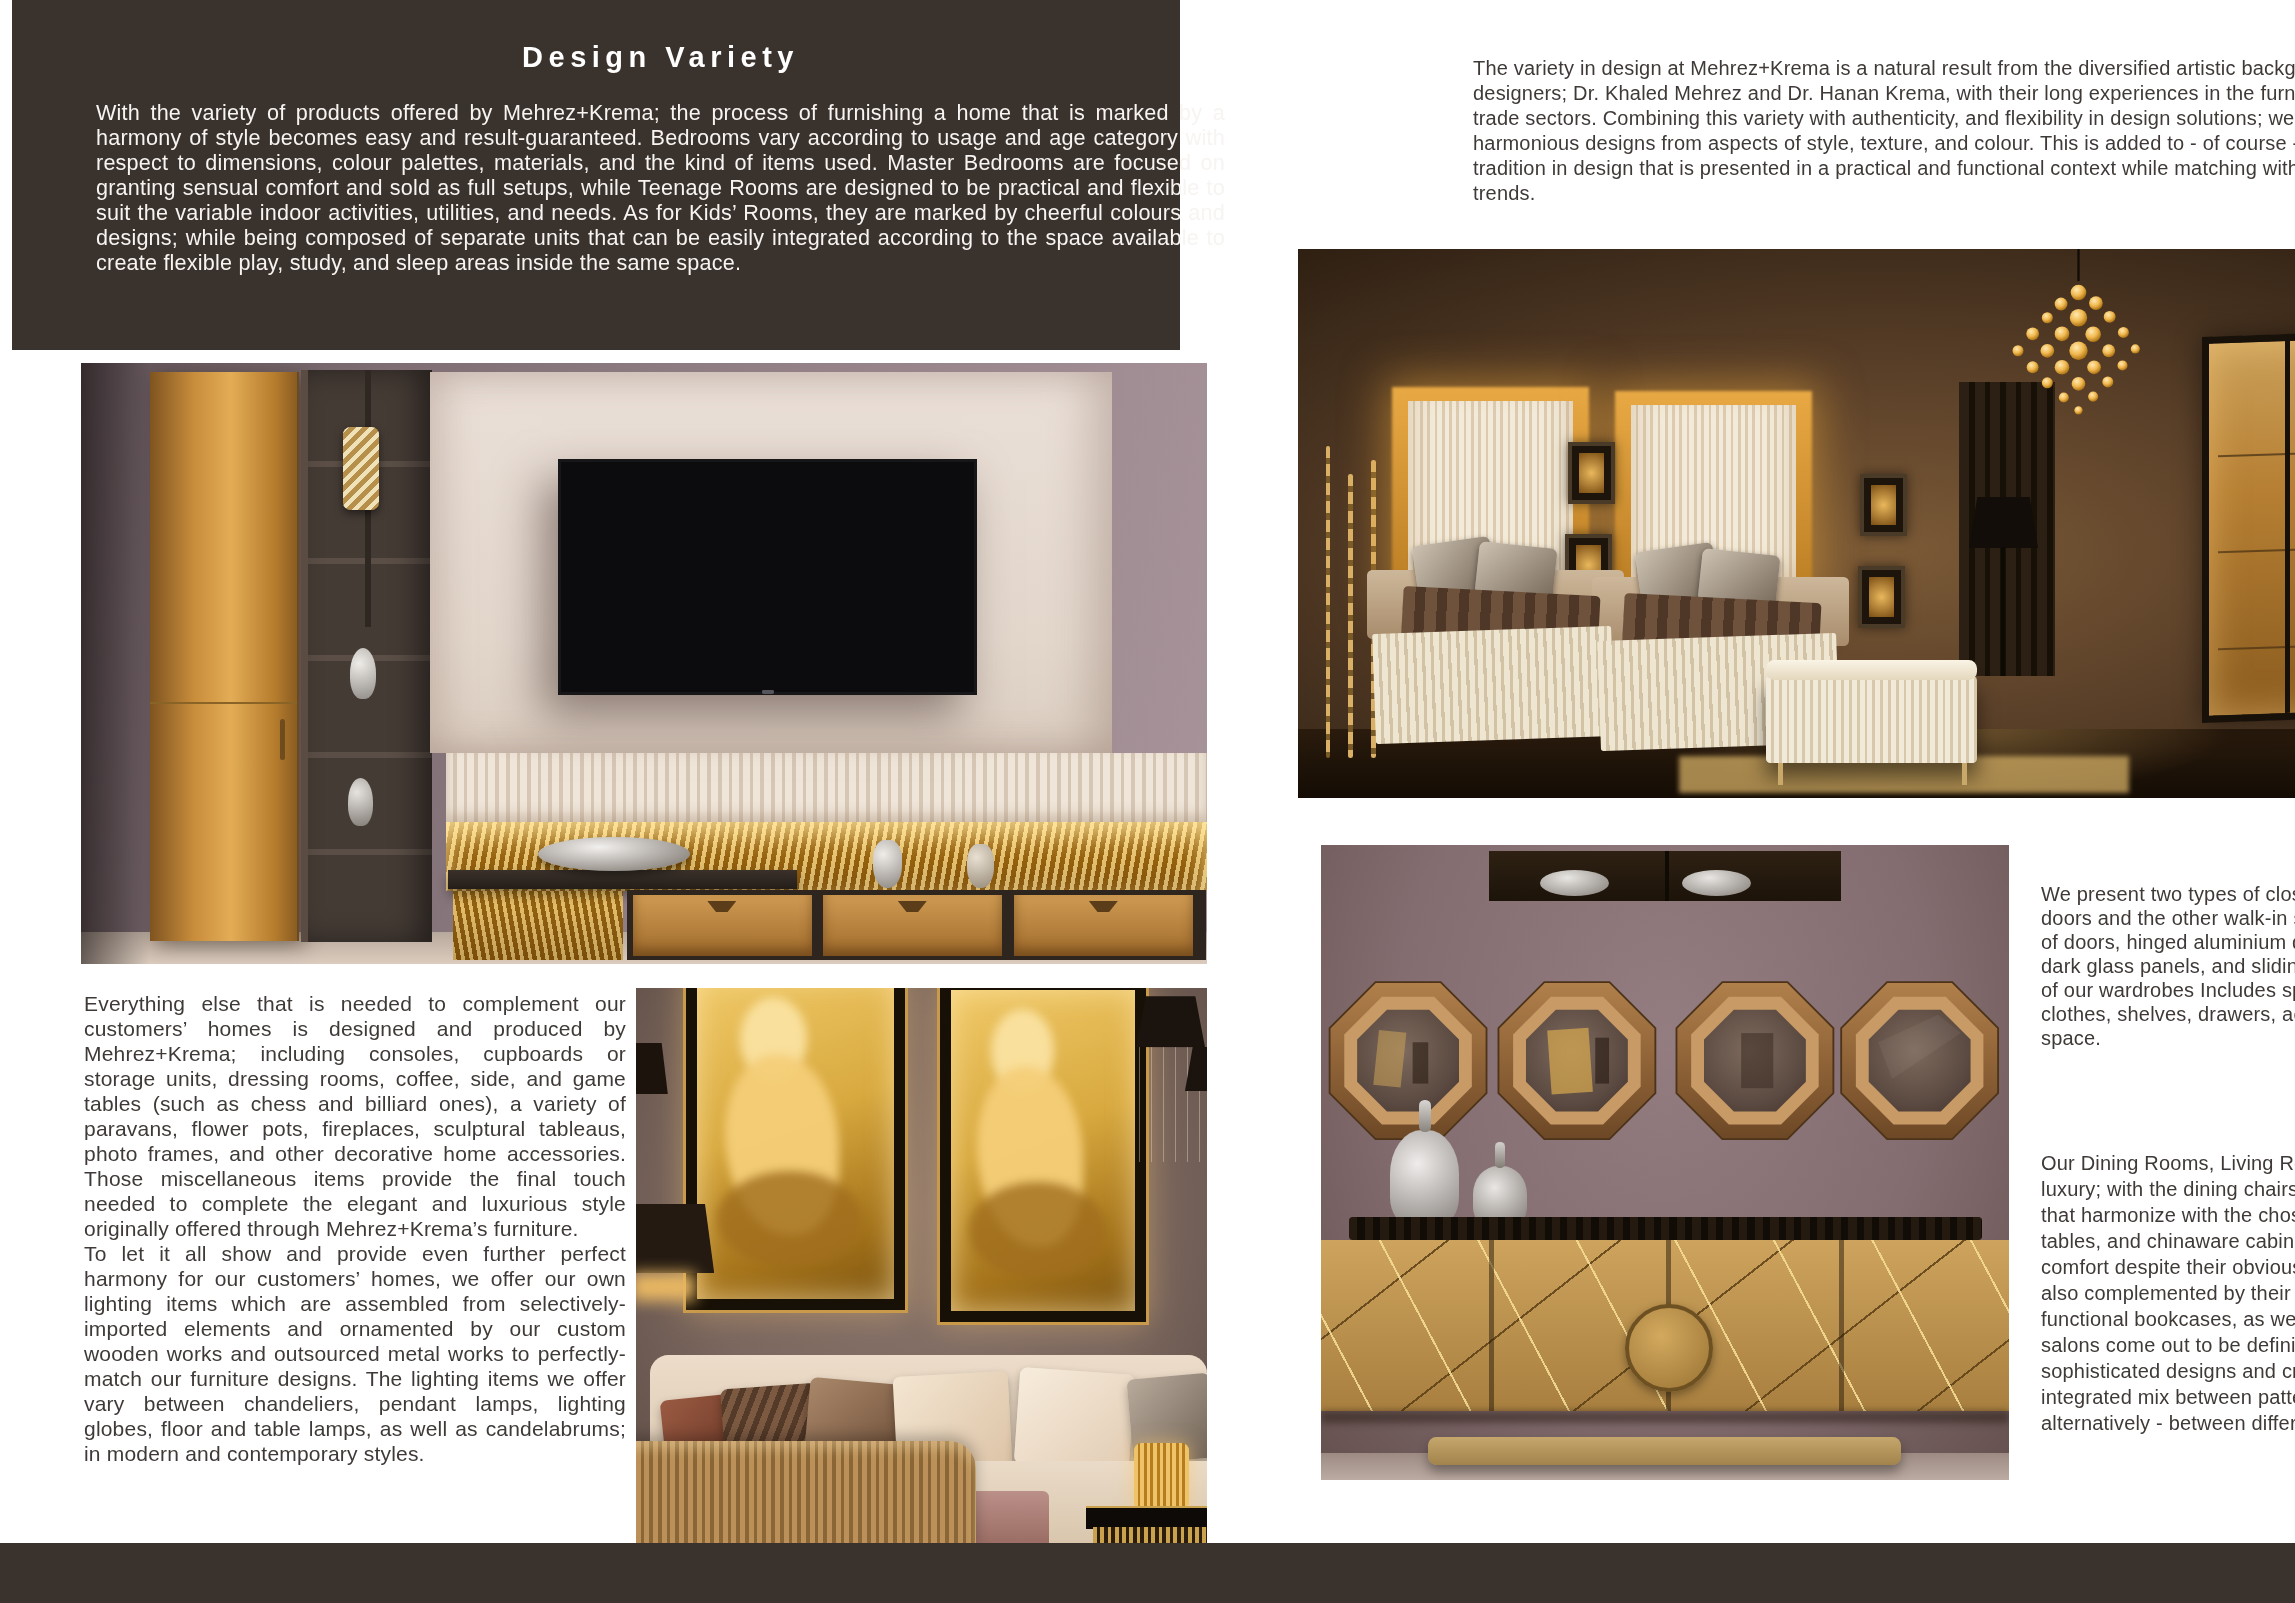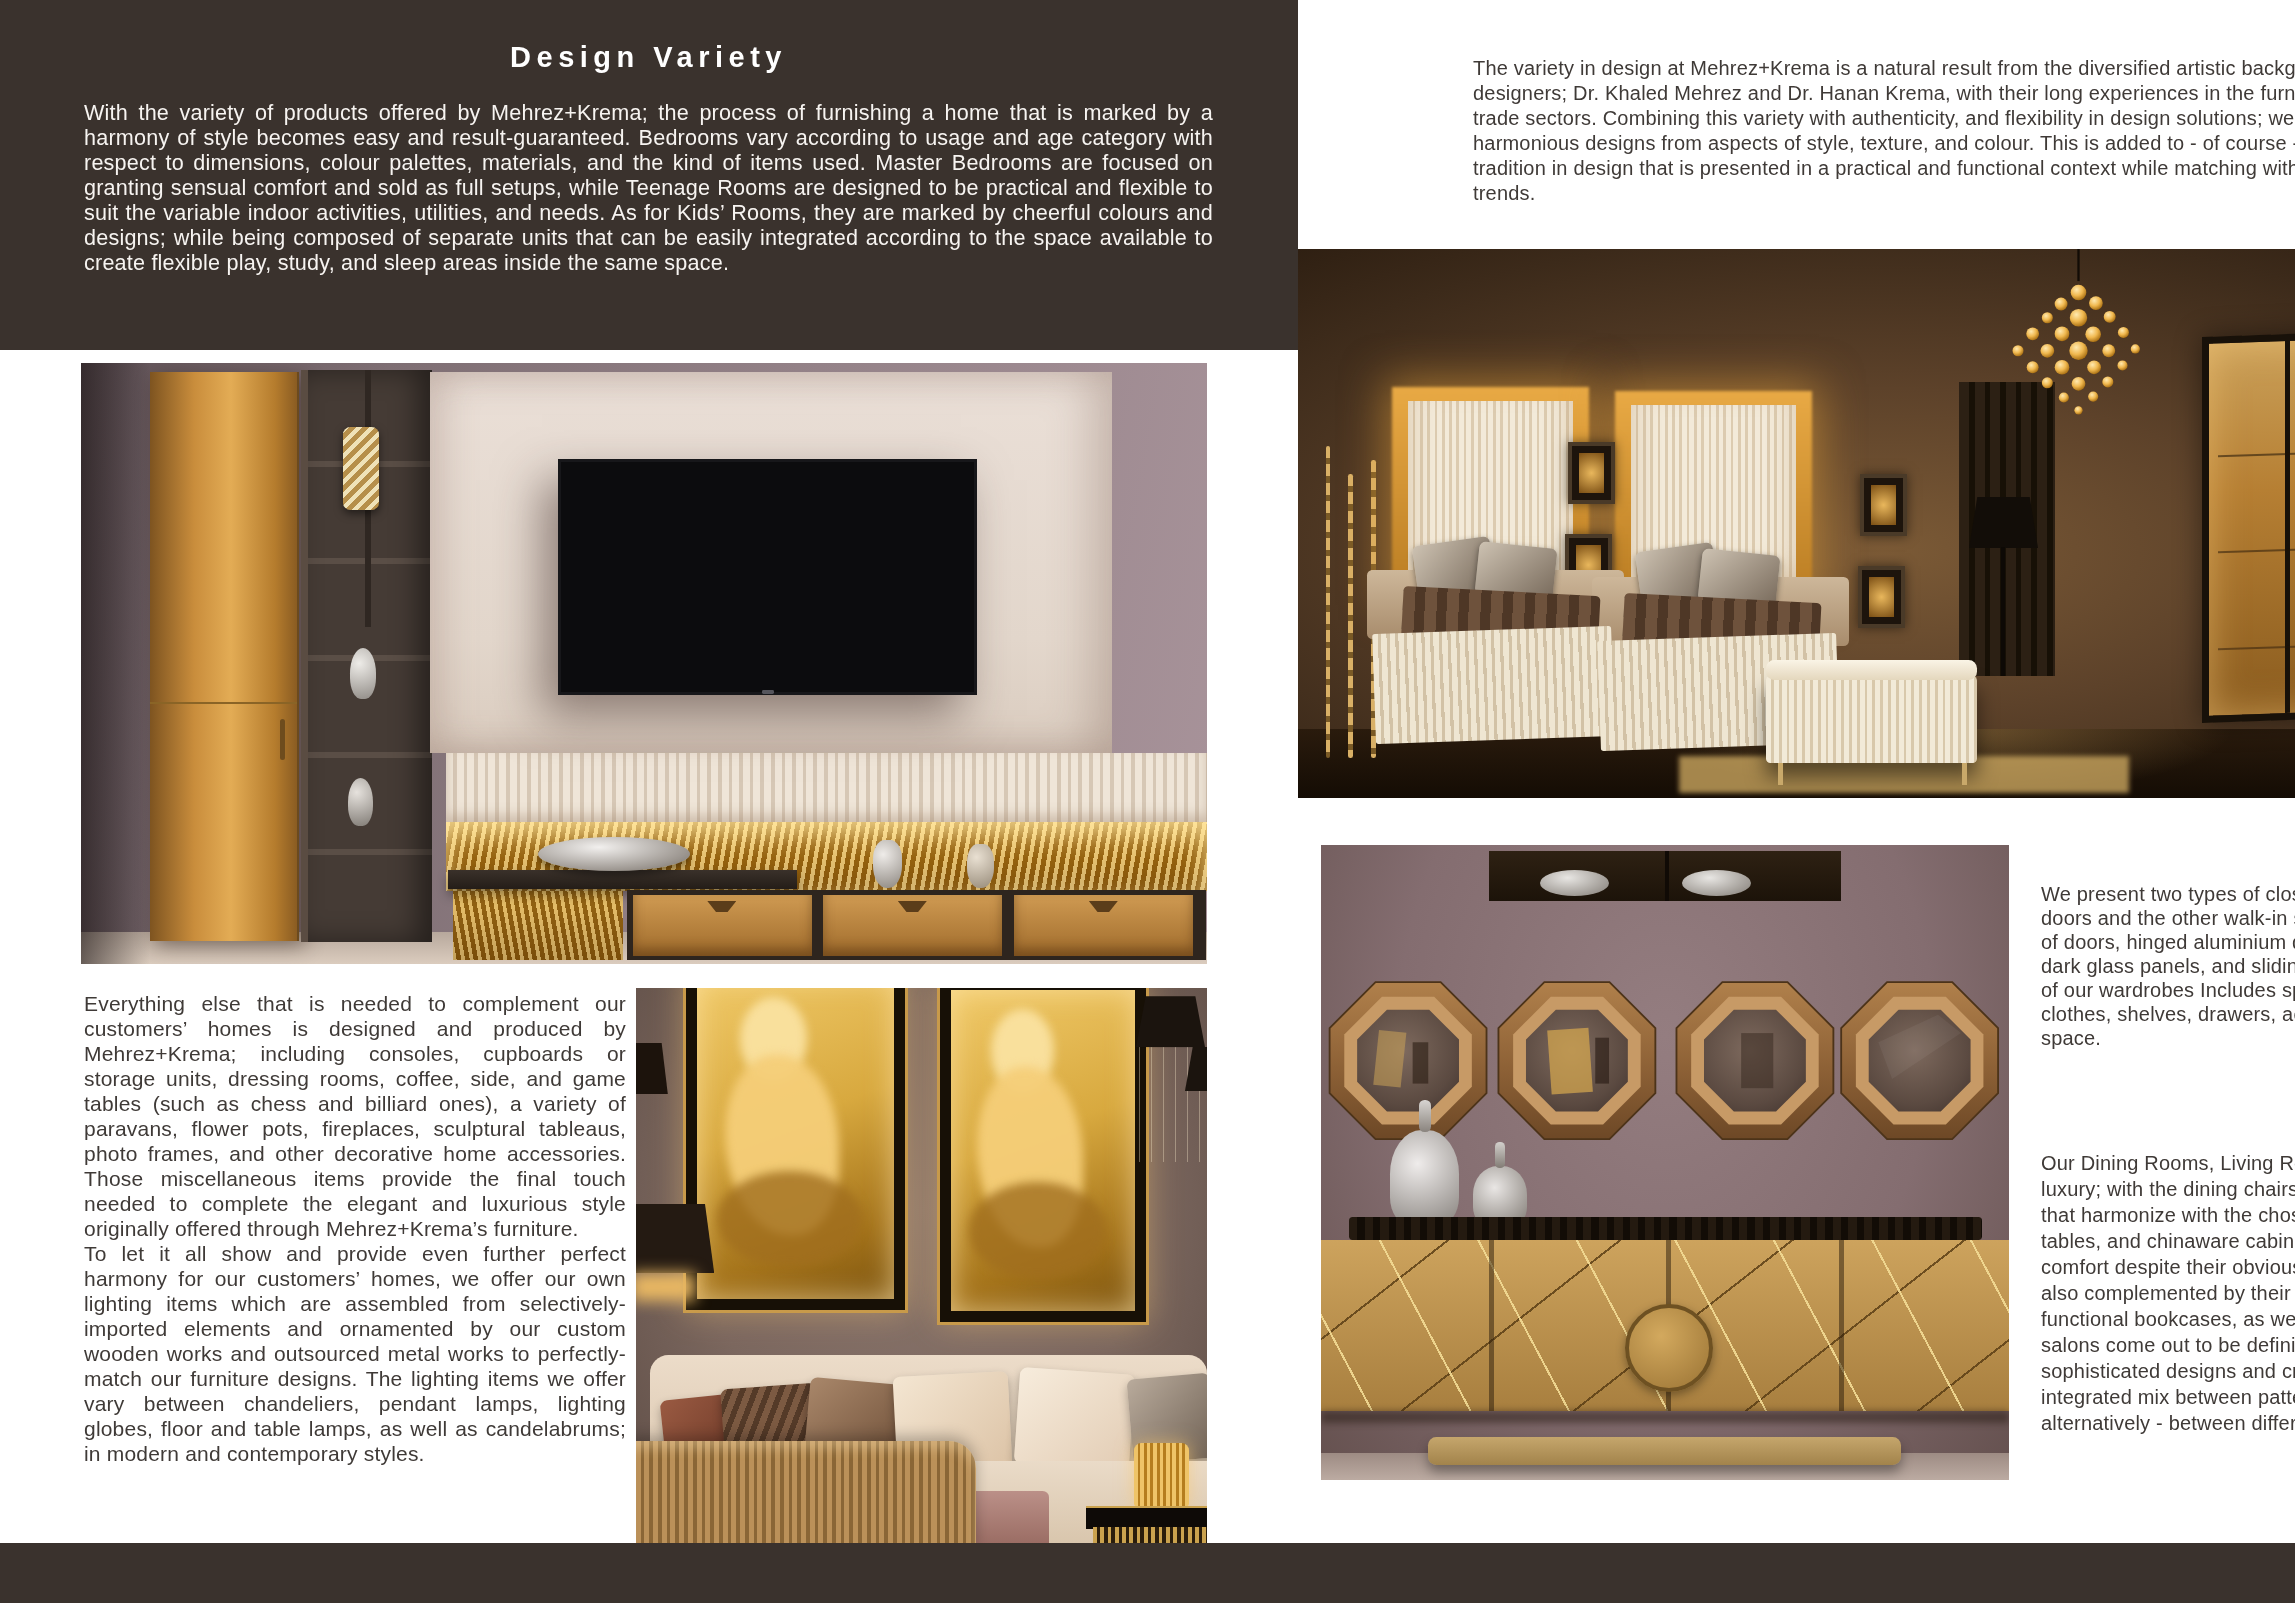--- a/index.html
+++ b/index.html
@@ -2,21 +2,21 @@
 <html style="font-size:7.3px"><head>
 <meta charset="utf-8">
 <title>Design Variety</title>
 <style>
   html,body{margin:0;padding:0;background:#ffffff;}
   #page{
     position:relative;width:2635px;height:1604px;background:#ffffff;
     font-family:"Liberation Sans",sans-serif;color:#413c39;overflow:hidden;
   }
   
-  .intro-box{position:absolute;left:0;top:0;width:1298px;height:350px;background:#3a322d;text-decoration:underline;}
+  .intro-box{position:absolute;left:12px;top:0;width:1168px;height:350px;background:#3a322d;text-decoration:underline;}
   .intro-title{
     position:absolute;left:84px;top:41px;width:1129px;text-align:center;
     color:#ffffff;font-size:29px;font-weight:bold;letter-spacing:5.5px;margin:0;
   }
   .intro-body{
     position:absolute;left:84px;top:100px;width:1129px;margin:0;
     color:#f7f4f1;font-size:21.6px;line-height:25px;text-align:justify;letter-spacing:0.2px;
   }
   .para{margin:0;font-size:20px;line-height:25px;letter-spacing:0.2px;color:#3f3a37;}
   .p-top-right{position:absolute;left:1473px;top:56px;width:1093px;}

